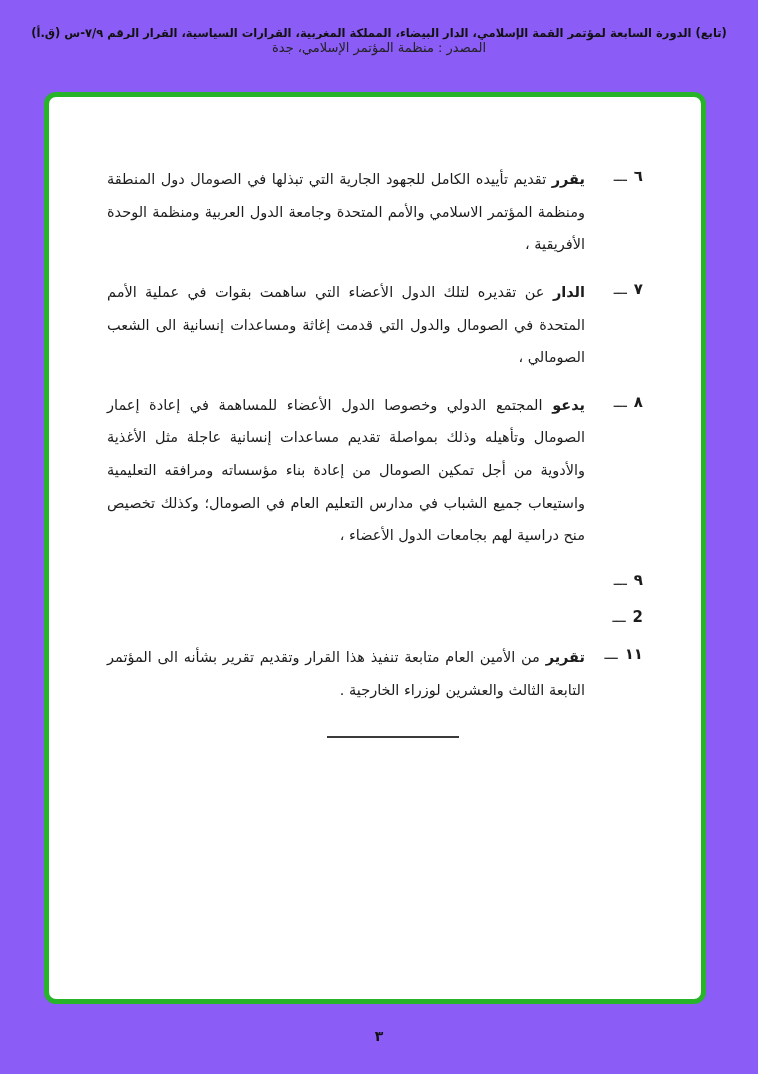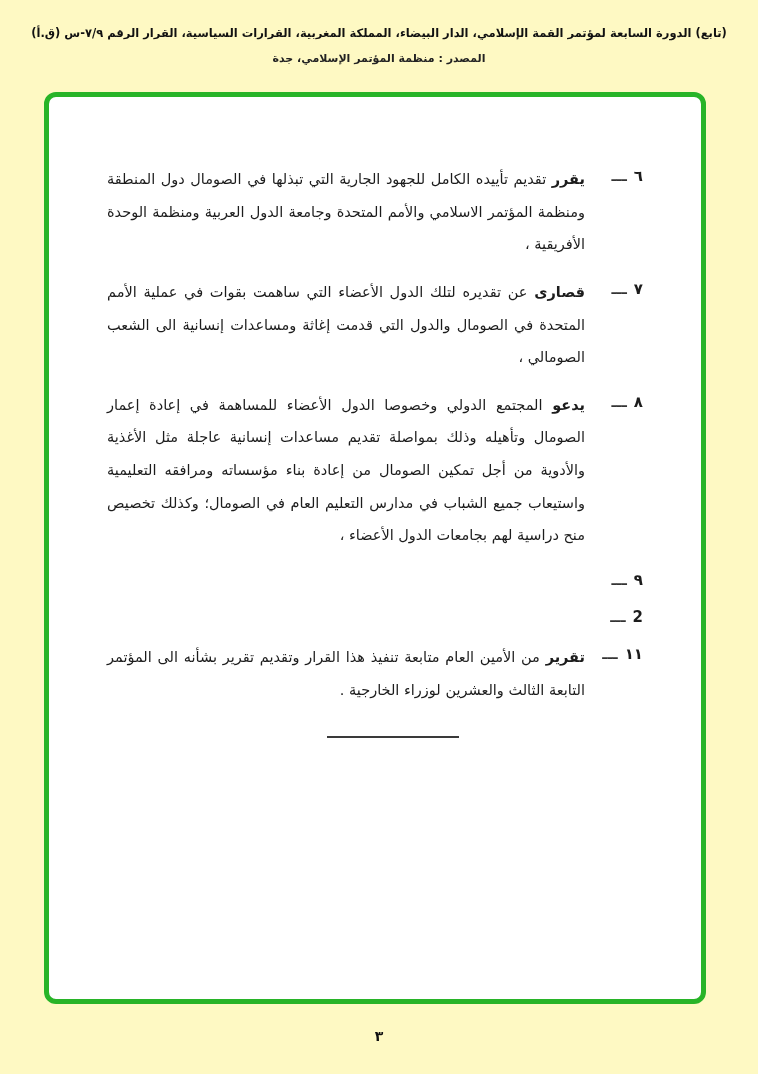--- a/index.html
+++ b/index.html
@@ -5,40 +5,40 @@
   html, body {
     margin: 0;
     padding: 0;
     background: #ffffff;
     font-family: "DejaVu Sans", sans-serif;
   }
   .page {
     position: relative;
     width: 758px;
     height: 1074px;
-    background: #fef9c3;
+    background: #8b5cf6;
     overflow: hidden;
   }
   
   .doc-header {
     direction: rtl;
     text-align: center;
     padding-top: 26px;
   }
   .doc-header .line1 {
     font-size: 11.5px;
     font-weight: bold;
     color: #111;
     letter-spacing: 0.2px;
   }
   .doc-header .line2 {
-    font-size: 11px;
-    font-weight: bold;
+    font-size: 13px;
+    font-weight: normal;
     color: #222;
-    margin-top: 12px;
+    margin-top: 0;
   }
   
   .frame {
     position: absolute;
     top: 92px;
     left: 44px;
     width: 662px;
     height: 912px;
     border: 5px solid var(--frame-color, #28b428);
     border-radius: 12px;
@@ -58,21 +58,21 @@
   .marker {
     flex: 0 0 48px;
     display: flex;
     gap: 7px;
     font-size: 15px;
     font-weight: bold;
     padding-top: 4px;
     white-space: nowrap;
   }
   .marker .dash {
-    font-weight: bold;
+    font-weight: normal;
     color: #333;
   }
   .item p {
     flex: 1;
     margin: 0;
     font-size: 14.5px;
     line-height: 2.25;
     text-align: justify;
     text-justify: inter-word;
   }
@@ -116,21 +116,21 @@
           <span class="dash">ـــ</span>
         </span>
         <p><b class="lead">يقرر</b> <span>تقديم تأييده الكامل للجهود الجارية التي تبذلها في الصومال دول المنطقة ومنظمة المؤتمر الاسلامي والأمم المتحدة وجامعة الدول العربية ومنظمة الوحدة الأفريقية ،</span></p>
       </div>
 
       <div class="item">
         <span class="marker">
           <span>٧</span>
           <span class="dash">ـــ</span>
         </span>
-        <p><b class="lead">قصارى</b> <span>عن تقديره لتلك الدول الأعضاء التي ساهمت بقوات في عملية الأمم المتحدة في الصومال والدول التي قدمت إغاثة ومساعدات إنسانية الى الشعب الصومالي ،</span></p>
+        <p><b class="lead">الدار</b> <span>عن تقديره لتلك الدول الأعضاء التي ساهمت بقوات في عملية الأمم المتحدة في الصومال والدول التي قدمت إغاثة ومساعدات إنسانية الى الشعب الصومالي ،</span></p>
       </div>
 
       <div class="item">
         <span class="marker">
           <span>٨</span>
           <span class="dash">ـــ</span>
         </span>
         <p><b class="lead">يدعو</b> <span>المجتمع الدولي وخصوصا الدول الأعضاء للمساهمة في إعادة إعمار الصومال وتأهيله وذلك بمواصلة تقديم مساعدات إنسانية عاجلة مثل الأغذية والأدوية من أجل تمكين الصومال من إعادة بناء مؤسساته ومرافقه التعليمية واستيعاب جميع الشباب في مدارس التعليم العام في الصومال؛ وكذلك تخصيص منح دراسية لهم بجامعات الدول الأعضاء ،</span></p>
       </div>
 

